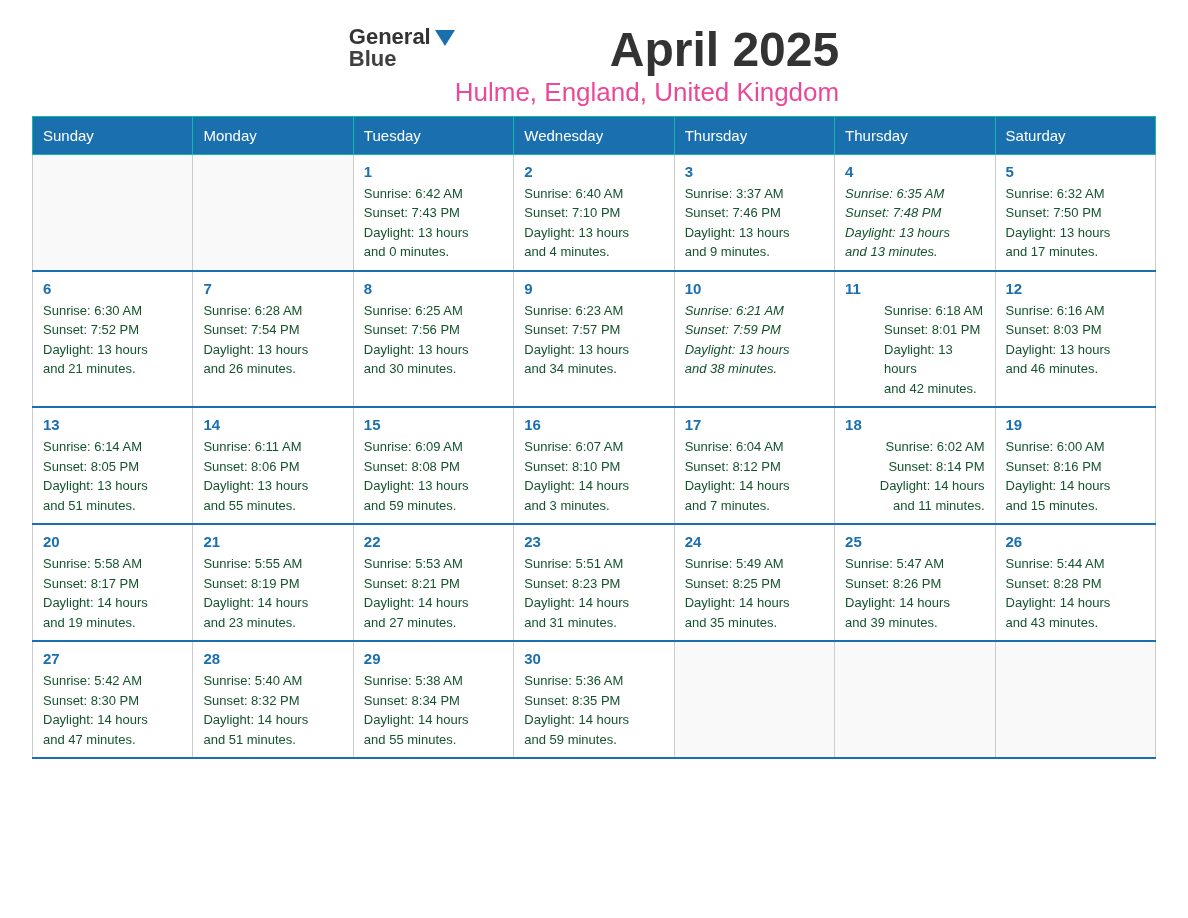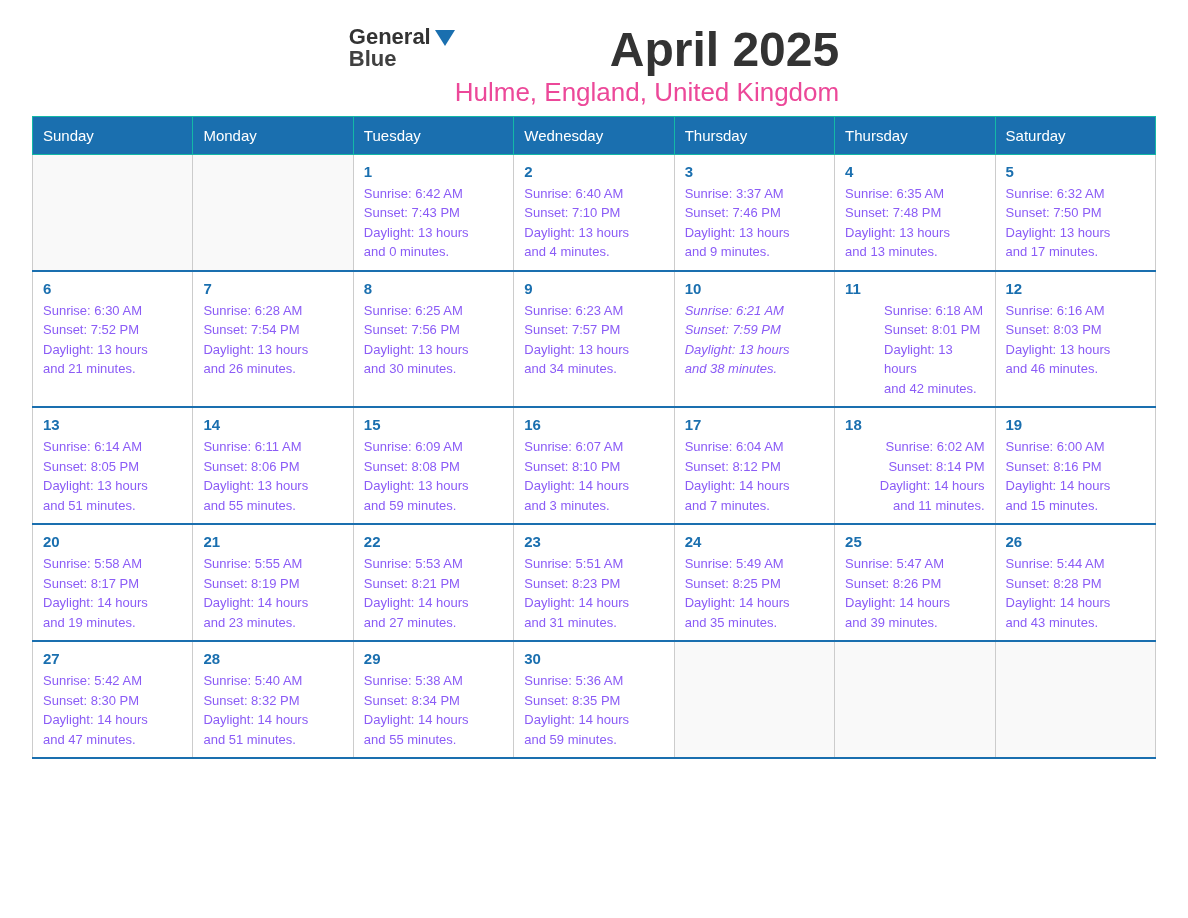--- a/index.html
+++ b/index.html
@@ -83,21 +83,21 @@
     }
     .day-num {
       font-size: 15px;
       font-weight: bold;
       color: #1a6faf;
       margin-bottom: 4px;
       display: block;
     }
     .day-info {
       font-size: 13px;
-      color: #8b5cf6;
+      color: #14532d;
       line-height: 1.5;
     }
     .calendar tbody tr {
       border-bottom: 2px solid #1a6faf;
     }
   </style>
 </head>
 <body>
 
 <div class="header-row">
@@ -148,21 +148,21 @@
         </td>
         <td>
           <span class="day-num">3</span>
           <div class="day-info" style="white-space: pre-line;">Sunrise: 3:37 AM
 Sunset: 7:46 PM
 Daylight: 13 hours
 and 9 minutes.</div>
         </td>
         <td>
           <span class="day-num">4</span>
-          <div class="day-info" style="white-space: pre-line;">Sunrise: 6:35 AM
+          <div class="day-info" style="white-space: pre-line; font-style: italic;">Sunrise: 6:35 AM
 Sunset: 7:48 PM
 Daylight: 13 hours
 and 13 minutes.</div>
         </td>
         <td>
           <span class="day-num">5</span>
           <div class="day-info" style="white-space: pre-line;">Sunrise: 6:32 AM
 Sunset: 7:50 PM
 Daylight: 13 hours
 and 17 minutes.</div>

